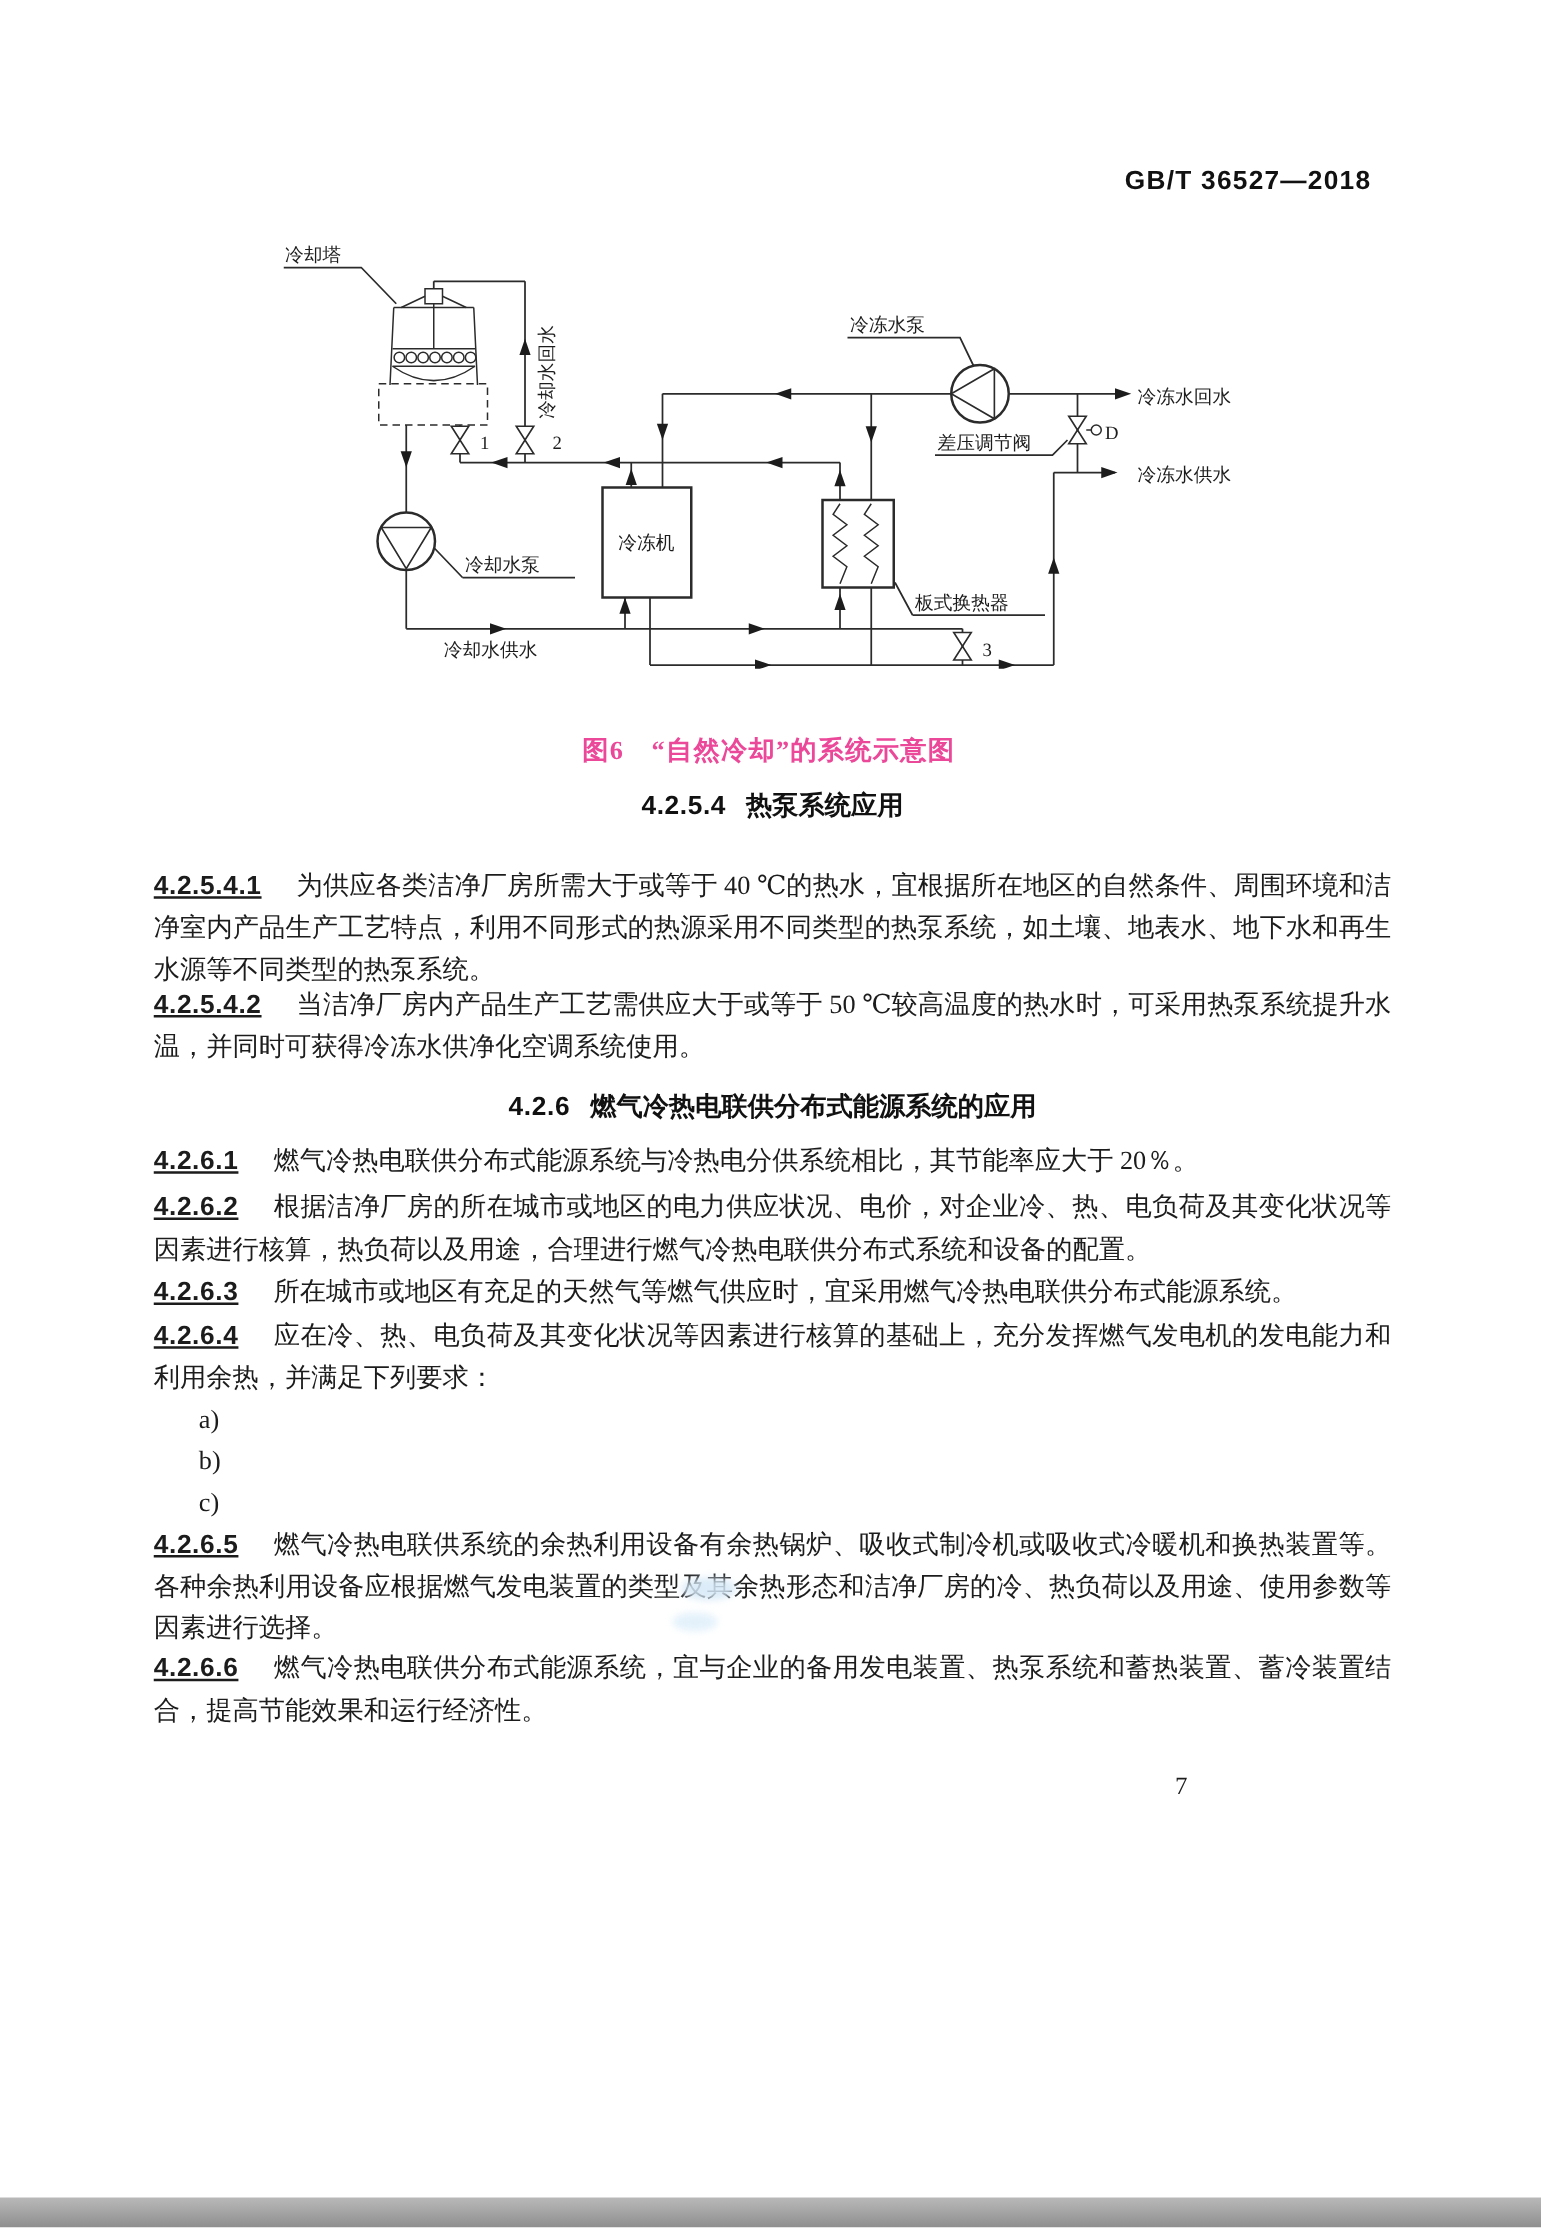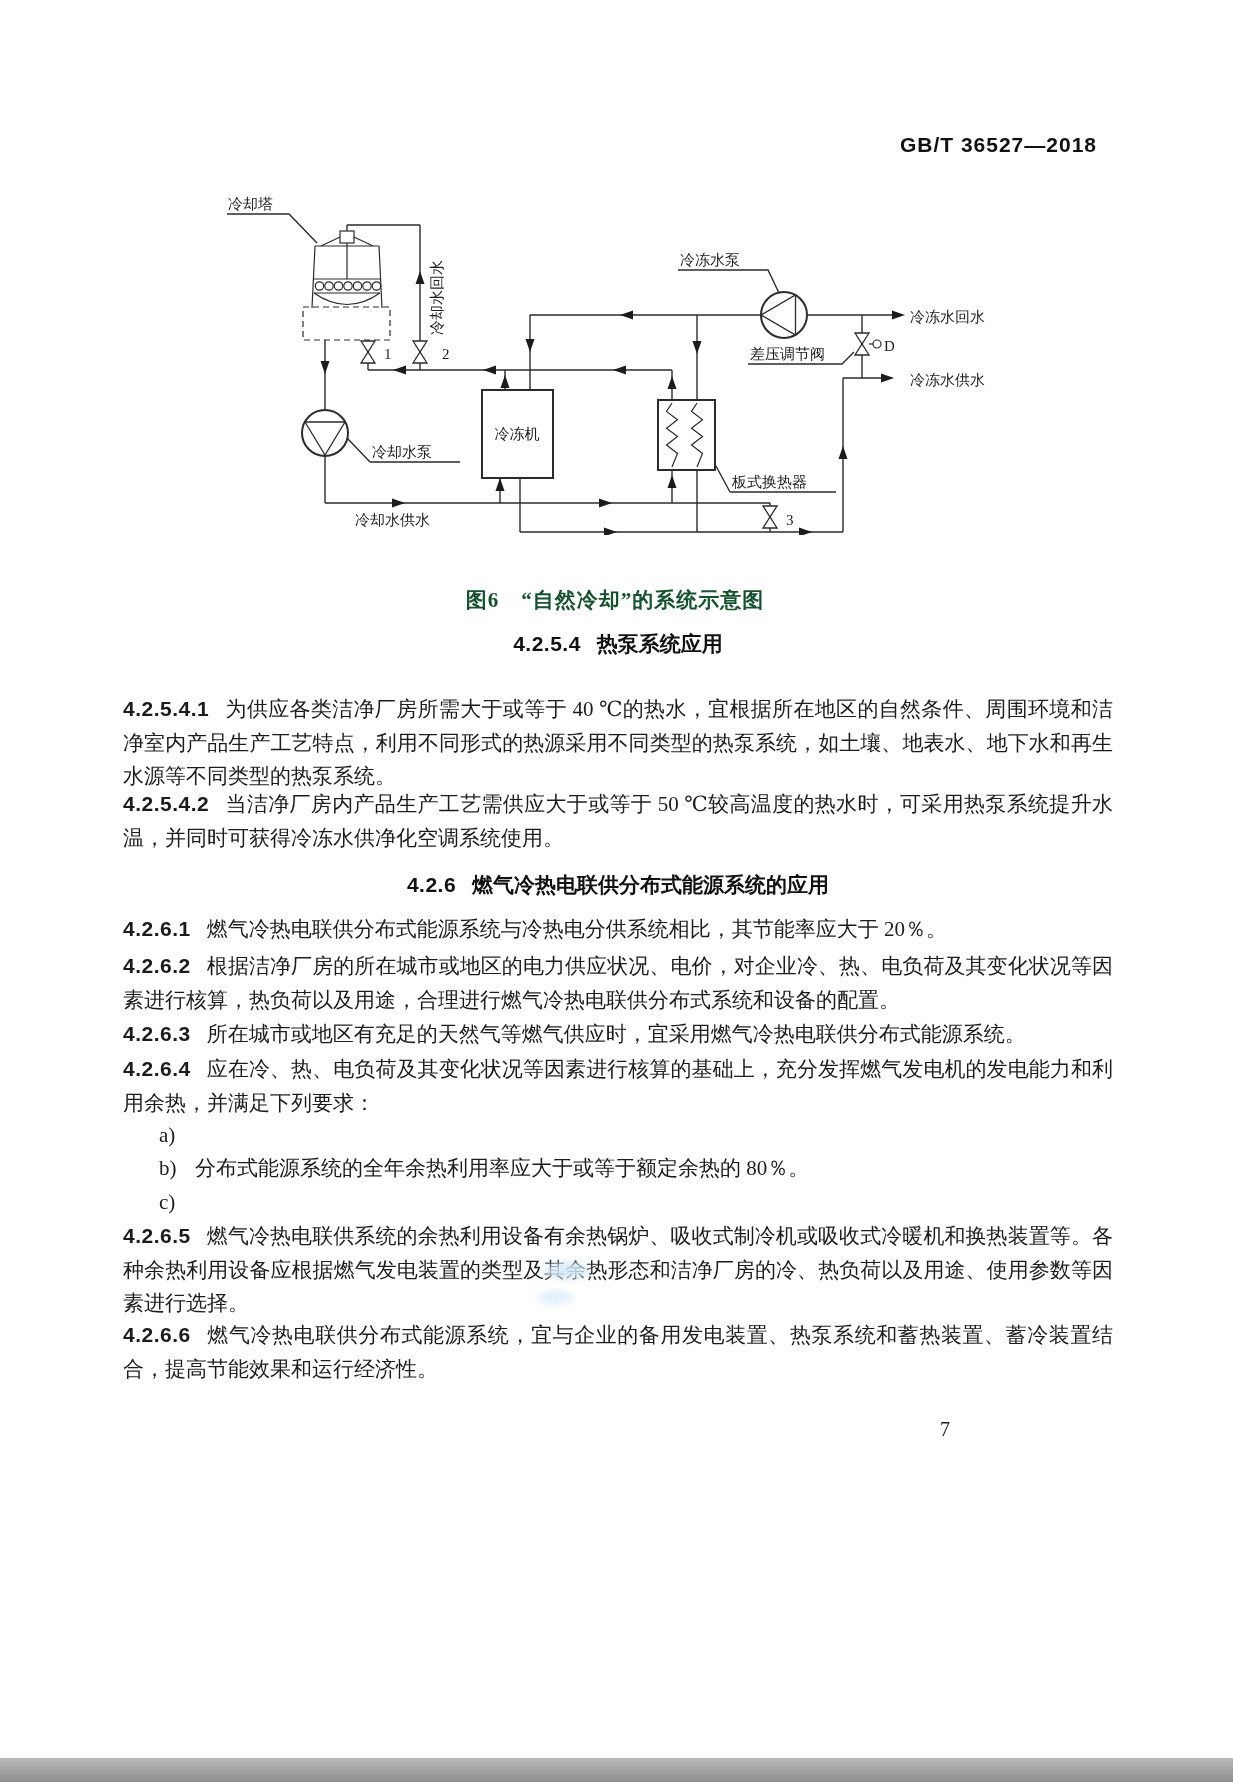--- a/index.html
+++ b/index.html
@@ -17,27 +17,27 @@
   .diagram svg{width:100%;height:100%;}
   .pipes path,.pipes line{stroke:#2b2b2b;stroke-width:1.4;fill:none;}
   .equip{stroke:#2b2b2b;stroke-width:2;fill:#ffffff;}
   .thin{stroke:#2b2b2b;stroke-width:1.2;fill:none;}
   .arr{fill:#1c1c1c;stroke:none;}
   .valve{fill:#ffffff;stroke:#2b2b2b;stroke-width:1.3;}
   .dlabel{font-family:"Liberation Serif","DejaVu Serif",serif;font-size:15px;fill:#1c1c1c;}
   .dnum{font-family:"Liberation Serif","DejaVu Serif",serif;font-size:15px;fill:#1c1c1c;}
   .caption{
     position:absolute;left:170px;top:586px;width:890px;text-align:center;
-    font-weight:700;font-size:21px;color:#14532d;letter-spacing:1px;
+    font-weight:700;font-size:21px;color:#ec4899;letter-spacing:1px;
   }
   .textcol{position:absolute;left:123px;width:990px;font-size:21px;line-height:33.5px;
     text-align:justify;color:#1c1c1c;}
   .textcol b.num{
     font-family:"Liberation Sans","DejaVu Sans",sans-serif;
-    font-weight:700;margin-right:16px;letter-spacing:0.5px;
+    font-weight:700;margin-right:28px;letter-spacing:0.5px;text-decoration:underline;
   }
   .heading{position:absolute;left:123px;width:990px;font-size:21px;font-weight:700;
     font-family:"Liberation Sans","DejaVu Sans",sans-serif;color:#111;text-align:center;}
   .heading b.num{margin-right:16px;letter-spacing:0.5px;}
   .item{position:absolute;left:123px;width:990px;font-size:21px;line-height:33.5px;
     padding-left:72px;box-sizing:border-box;text-align:justify;}
   .item .marker{position:absolute;left:36px;}
   .pagenum{position:absolute;left:940px;top:1418px;font-size:20px;color:#1c1c1c;}
   .bottomstrip{position:absolute;left:0;bottom:0;width:1233px;height:24px;
     background:linear-gradient(#b9b9b9,#8e8e8e);}
@@ -222,21 +222,21 @@
 </div>
 
 <div class="textcol" style="top:1052px">
   <b class="num">4.2.6.4</b><span>应在冷、热、电负荷及其变化状况等因素进行核算的基础上，充分发挥燃气发电机的发电能力和利用余热，并满足下列要求：</span>
 </div>
 
 <div class="item" style="top:1119px">
   <span class="marker">a)</span>
 </div>
 <div class="item" style="top:1152px">
-  <span class="marker">b)</span><span>分布式能源系统的全年余热利用率应大于或等于额定余热的 80％。</span>
+  <span class="marker">b)</span>
 </div>
 <div class="item" style="top:1186px">
   <span class="marker">c)</span>
 </div>
 
 <div class="textcol" style="top:1219px">
   <b class="num">4.2.6.5</b><span>燃气冷热电联供系统的余热利用设备有余热锅炉、吸收式制冷机或吸收式冷暖机和换热装置等。各种余热利用设备应根据燃气发电装置的类型及其余热形态和洁净厂房的冷、热负荷以及用途、使用参数等因素进行选择。</span>
 </div>
 
 <div class="textcol" style="top:1318px">

